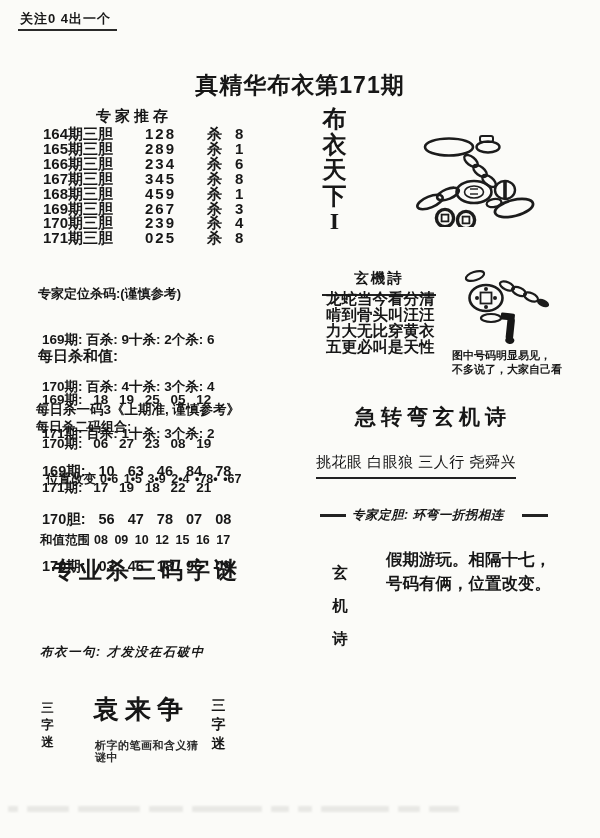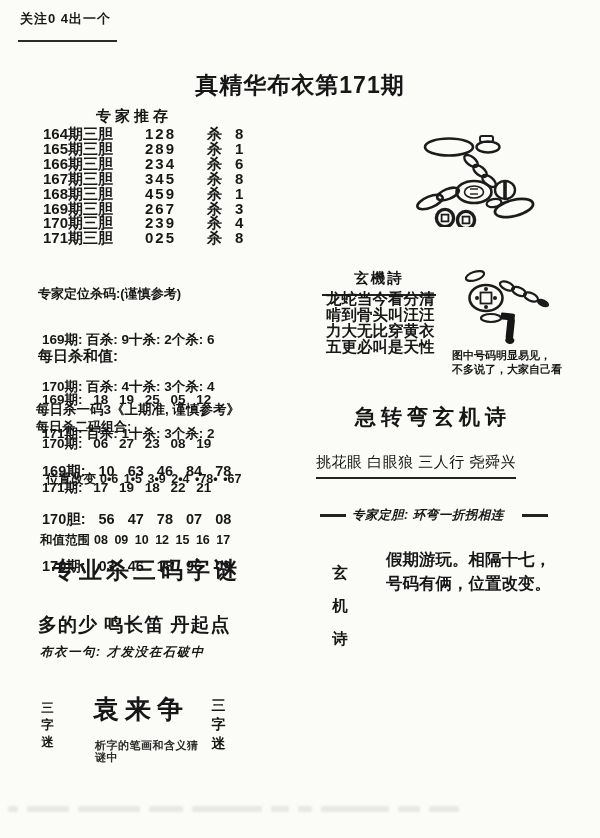--- a/index.html
+++ b/index.html
@@ -5,21 +5,21 @@
   html,body{margin:0;padding:0;background:#ffffff;}
   .page{
     position:relative;width:600px;height:838px;margin:0 auto;
     background:#fbfbf8;color:#171717;overflow:hidden;
     font-family:"Liberation Sans","DejaVu Sans",sans-serif;
   }
   .abs{position:absolute;}
 
   
   .focus-note{left:18px;top:10px;font-size:13px;font-weight:800;letter-spacing:1px;
-    border-bottom:2px solid #2a2a2a;padding:0 6px 12px 2px;}
+    border-bottom:2px solid #2a2a2a;padding:0 6px 1px 2px;}
   .brand{right:12px;top:5px;text-align:right;line-height:1.1;}
   .brand-name{font-size:19px;font-weight:900;letter-spacing:1px;}
   .brand-url{font-size:14.5px;font-weight:800;}
   .page-title{left:0;right:0;top:42px;text-align:center;font-size:23px;font-weight:900;letter-spacing:1px;margin-top:28px;}
 
   
   .rec-title{left:96px;top:107px;font-size:15px;font-weight:900;letter-spacing:4px;}
   .rec-table{left:43px;top:127px;}
   .rec-row{display:flex;align-items:baseline;font-size:15px;font-weight:800;line-height:14.9px;white-space:nowrap;}
   .rec-period{width:102px;}
@@ -163,31 +163,31 @@
   </div>
 
   <div class="abs keyone">
     <span>位置改变</span><span class="val">0•6 1•5 3•9 2•4 •78• •67</span>
   </div>
   <div class="abs sumrange">
     <span>和值范围</span><span class="val">08 09 10 12 15 16 17</span>
   </div>
 
   <div class="abs riddle-title">专业杀三码字谜</div>
-  <div class="abs riddle-line">多的少 鸣长笛 丹起点</div>
   <div class="abs riddle-buyi">布衣一句: 才发没在石破中</div>
 
   <div class="abs vtext tc-left">三字迷</div>
   <div class="abs tc-answer">袁来争</div>
   <div class="abs tc-note">
     <div>析字的笔画和含义猜</div>
     <div>谜中</div>
   </div>
   <div class="abs vtext tc-right">三字迷</div>
 
+  <div class="abs vtext buyi-vert">布衣天下I</div>
 
   <svg class="abs coin-cluster" width="122" height="96" viewBox="0 0 122 96">
     <ellipse class="ln" cx="35" cy="16" rx="24" ry="8.5" stroke-width="2.6"></ellipse>
     <rect class="ln" x="66" y="5" width="13" height="6" rx="2" stroke-width="2"></rect>
     <ellipse class="ln" cx="74" cy="16" rx="11.5" ry="5.5" stroke-width="2.4"></ellipse>
     <ellipse class="ln" cx="57" cy="30" rx="8" ry="4.2" stroke-width="2.4" transform="rotate(38 57 30)"></ellipse>
     <ellipse class="ln" cx="66" cy="40" rx="8" ry="4.2" stroke-width="2.4" transform="rotate(38 66 40)"></ellipse>
     <ellipse class="ln" cx="75" cy="50" rx="8" ry="4.2" stroke-width="2.4" transform="rotate(38 75 50)"></ellipse>
     <ellipse class="ln" cx="60" cy="61" rx="17.5" ry="11" stroke-width="2.6"></ellipse>
     <ellipse class="ln" cx="60" cy="61" rx="9.5" ry="6" stroke-width="1.6"></ellipse>

